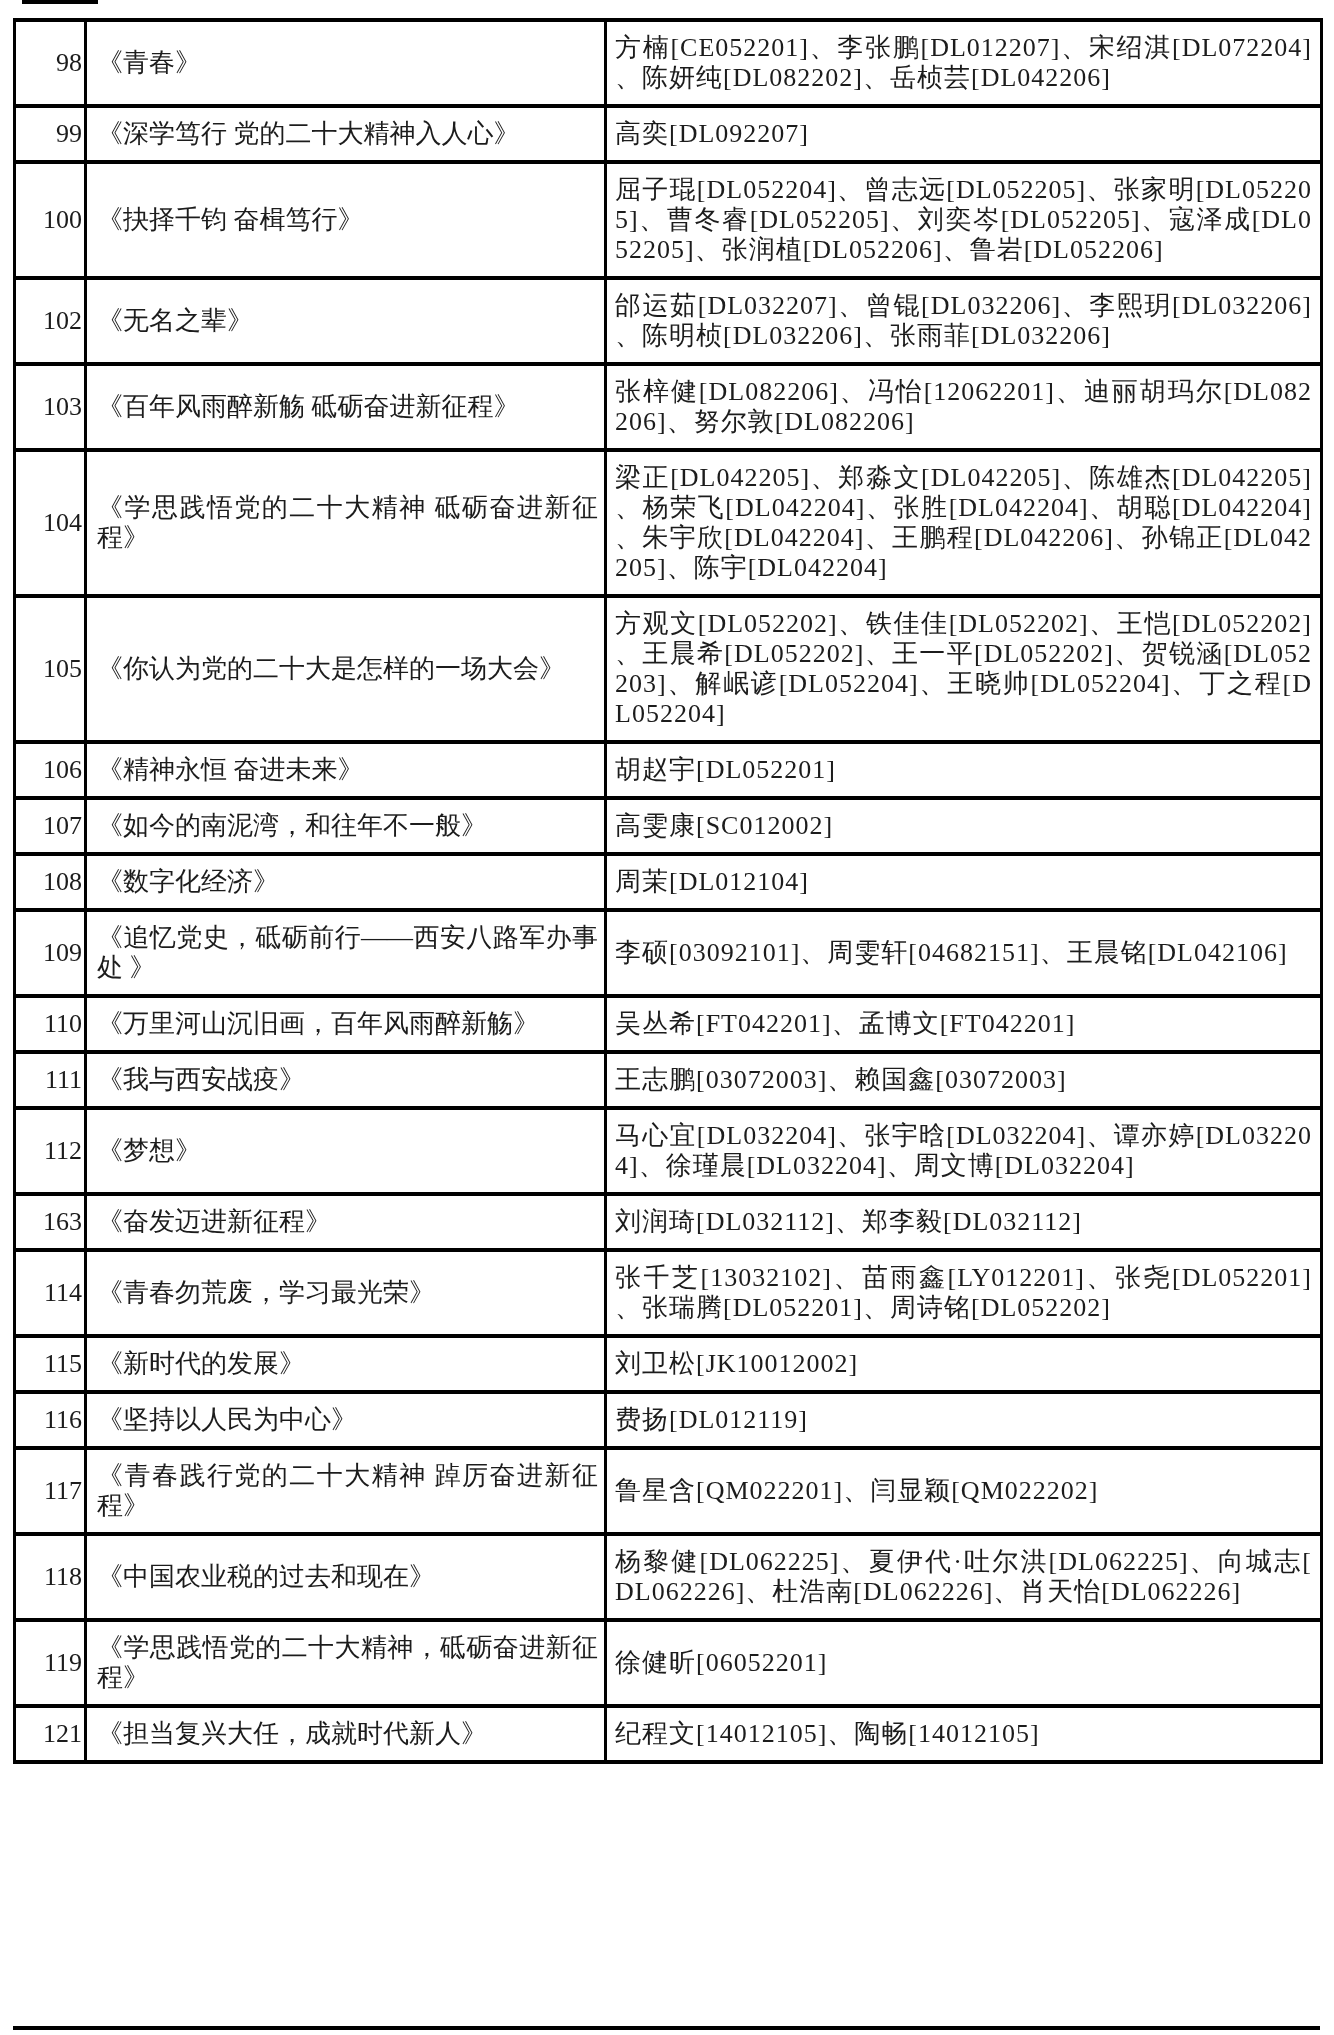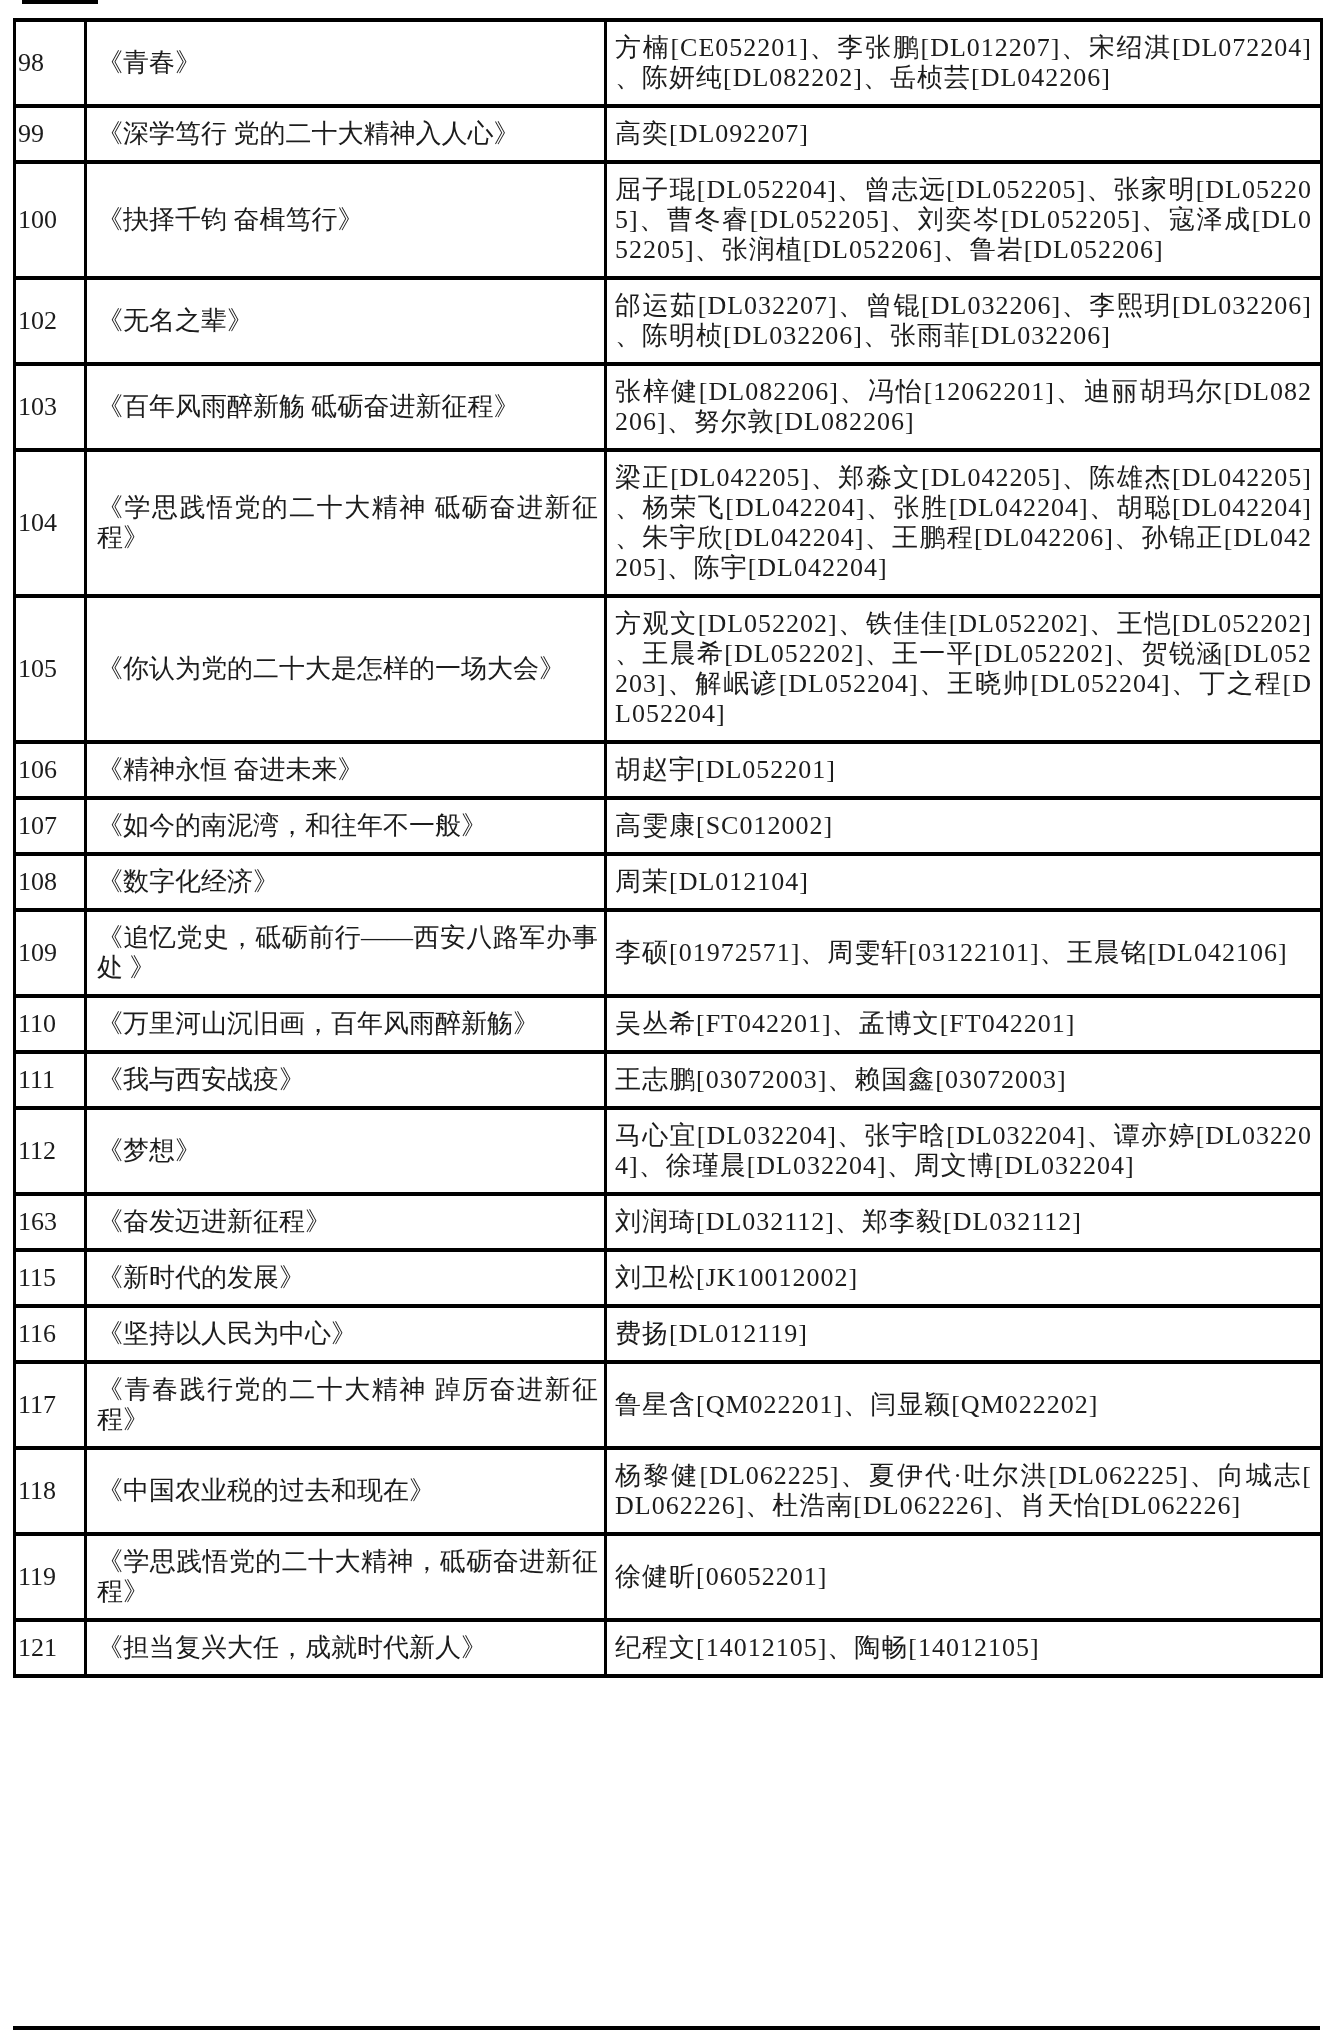--- a/index.html
+++ b/index.html
@@ -29,21 +29,21 @@
     position:absolute; left:13px; top:18px; width:1307px;
     border-collapse:collapse; table-layout:fixed;
   }
   table.works td {
     border:3px solid var(--border-color,#000);
     border-top-width:4px; border-bottom-width:4px;
     vertical-align:middle;
     font-size:26px; line-height:30px;
   }
   td.c-num {
-    text-align:left;
+    text-align:right;
     font-size:27px;
     padding:11px 2px;
     font-variant-numeric:lining-nums;
   }
   td.c-title {
     text-align:justify;
     padding:11px 6px 11px 10px;
   }
   td.c-names {
     text-align:justify;
@@ -113,41 +113,46 @@
         <td class="c-names">高雯康[SC012002]</td>
       </tr>
       <tr>
         <td class="c-num">108</td>
         <td class="c-title">《数字化经济》</td>
         <td class="c-names">周茉[DL012104]</td>
       </tr>
       <tr>
         <td class="c-num">109</td>
         <td class="c-title">《追忆党史，砥砺前行——西安八路军办事处 》</td>
-        <td class="c-names">李硕[01972571]、周雯轩[03122101]、王晨铭[DL042106]</td>
+        <td class="c-names">李硕[03092101]、周雯轩[04682151]、王晨铭[DL042106]</td>
       </tr>
       <tr>
         <td class="c-num">110</td>
         <td class="c-title">《万里河山沉旧画，百年风雨醉新觞》</td>
         <td class="c-names">吴丛希[FT042201]、孟博文[FT042201]</td>
       </tr>
       <tr>
         <td class="c-num">111</td>
         <td class="c-title">《我与西安战疫》</td>
         <td class="c-names">王志鹏[03072003]、赖国鑫[03072003]</td>
       </tr>
       <tr>
         <td class="c-num">112</td>
         <td class="c-title">《梦想》</td>
         <td class="c-names">马心宜[DL032204]、张宇晗[DL032204]、谭亦婷[DL032204]、徐瑾晨[DL032204]、周文博[DL032204]</td>
       </tr>
       <tr>
         <td class="c-num">163</td>
         <td class="c-title">《奋发迈进新征程》</td>
         <td class="c-names">刘润琦[DL032112]、郑李毅[DL032112]</td>
+      </tr>
+      <tr>
+        <td class="c-num">114</td>
+        <td class="c-title">《青春勿荒废，学习最光荣》</td>
+        <td class="c-names">张千芝[13032102]、苗雨鑫[LY012201]、张尧[DL052201]、张瑞腾[DL052201]、周诗铭[DL052202]</td>
       </tr>
       <tr>
         <td class="c-num">115</td>
         <td class="c-title">《新时代的发展》</td>
         <td class="c-names">刘卫松[JK10012002]</td>
       </tr>
       <tr>
         <td class="c-num">116</td>
         <td class="c-title">《坚持以人民为中心》</td>
         <td class="c-names">费扬[DL012119]</td>

